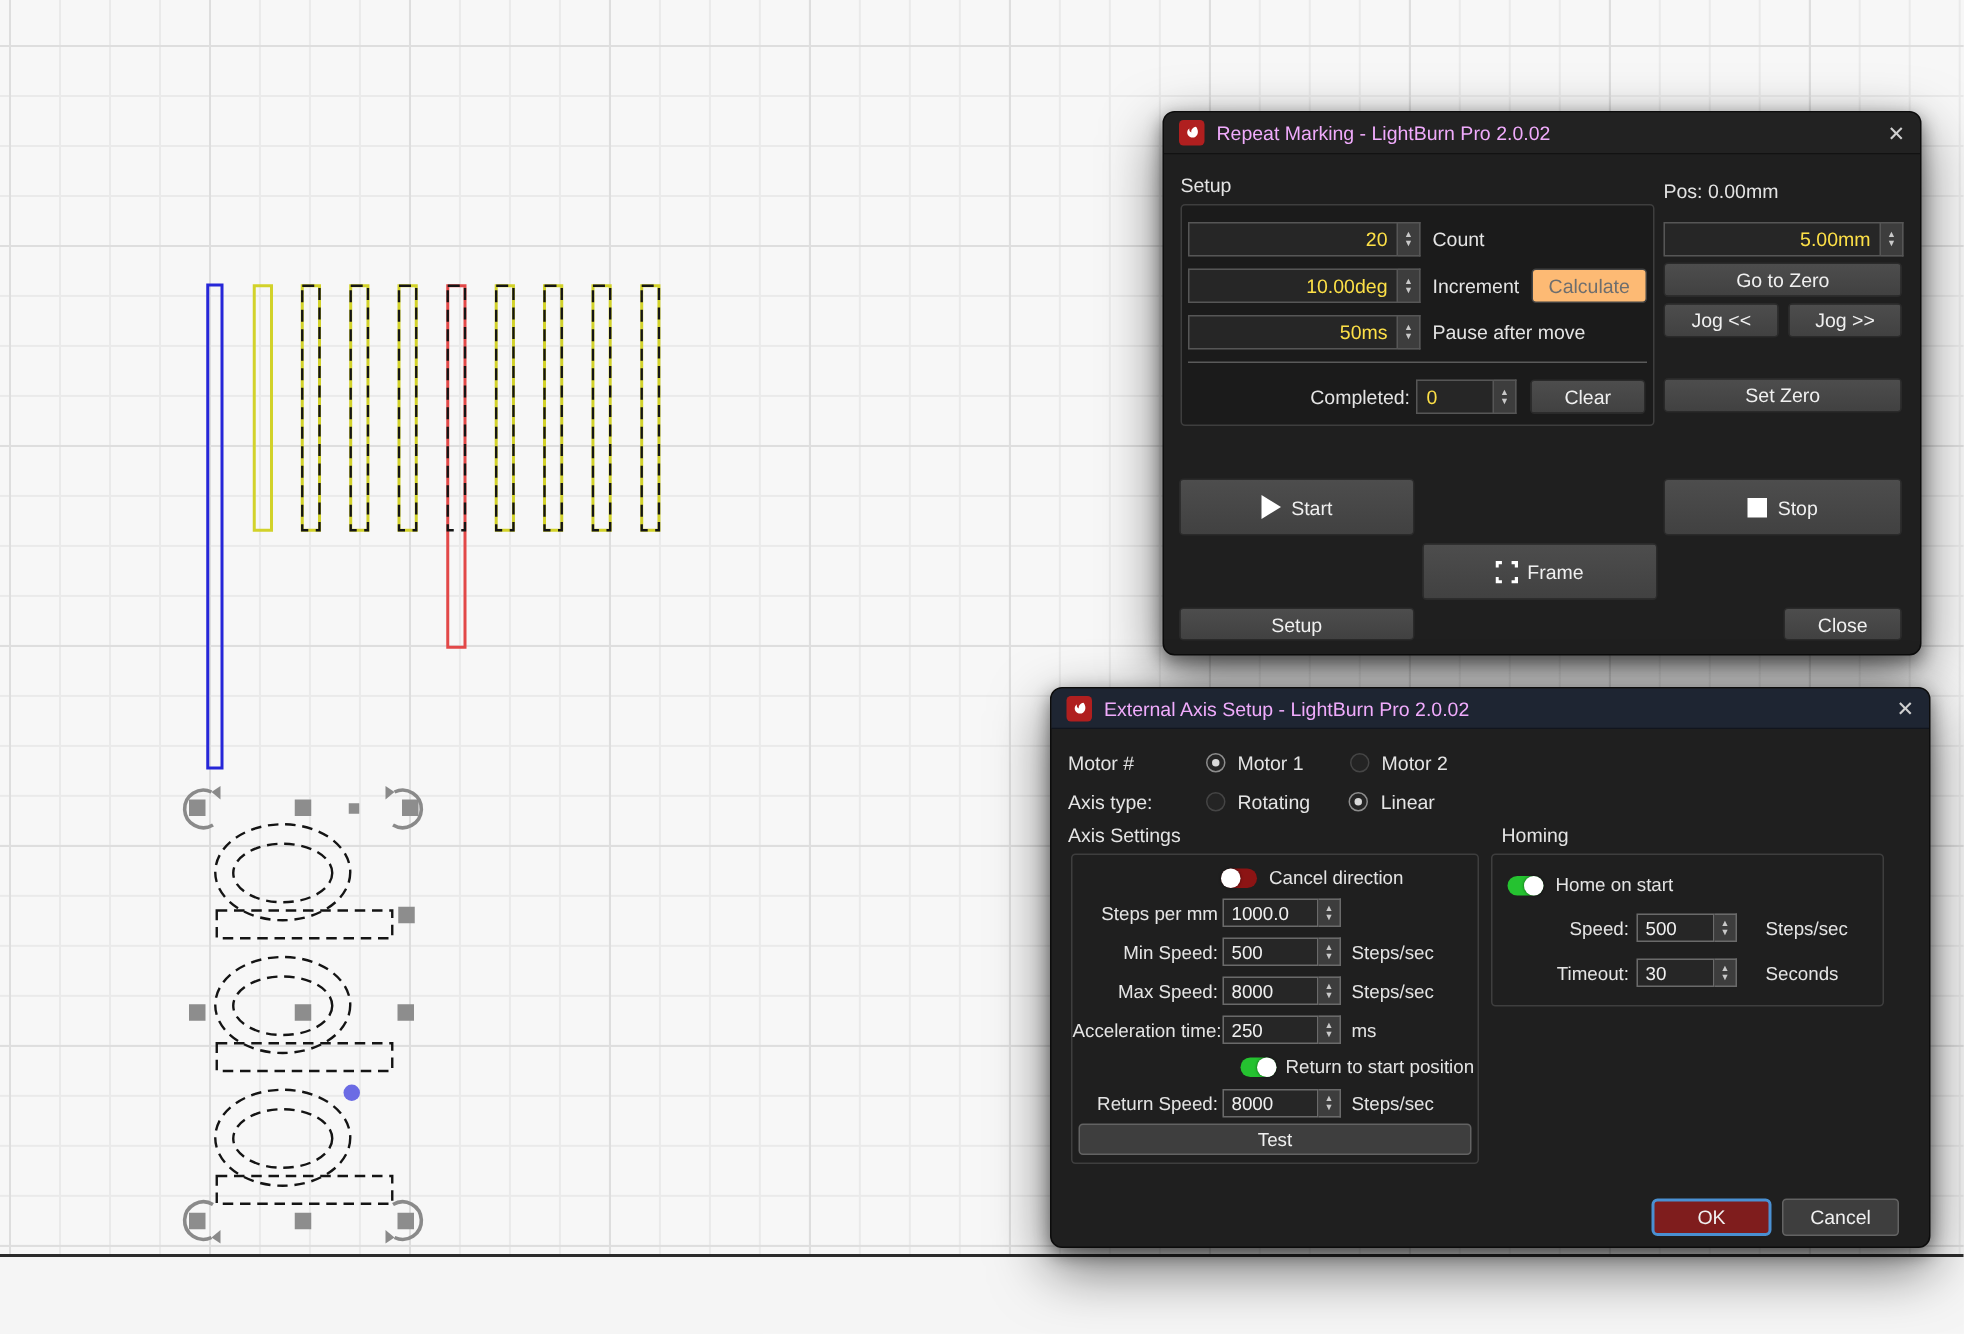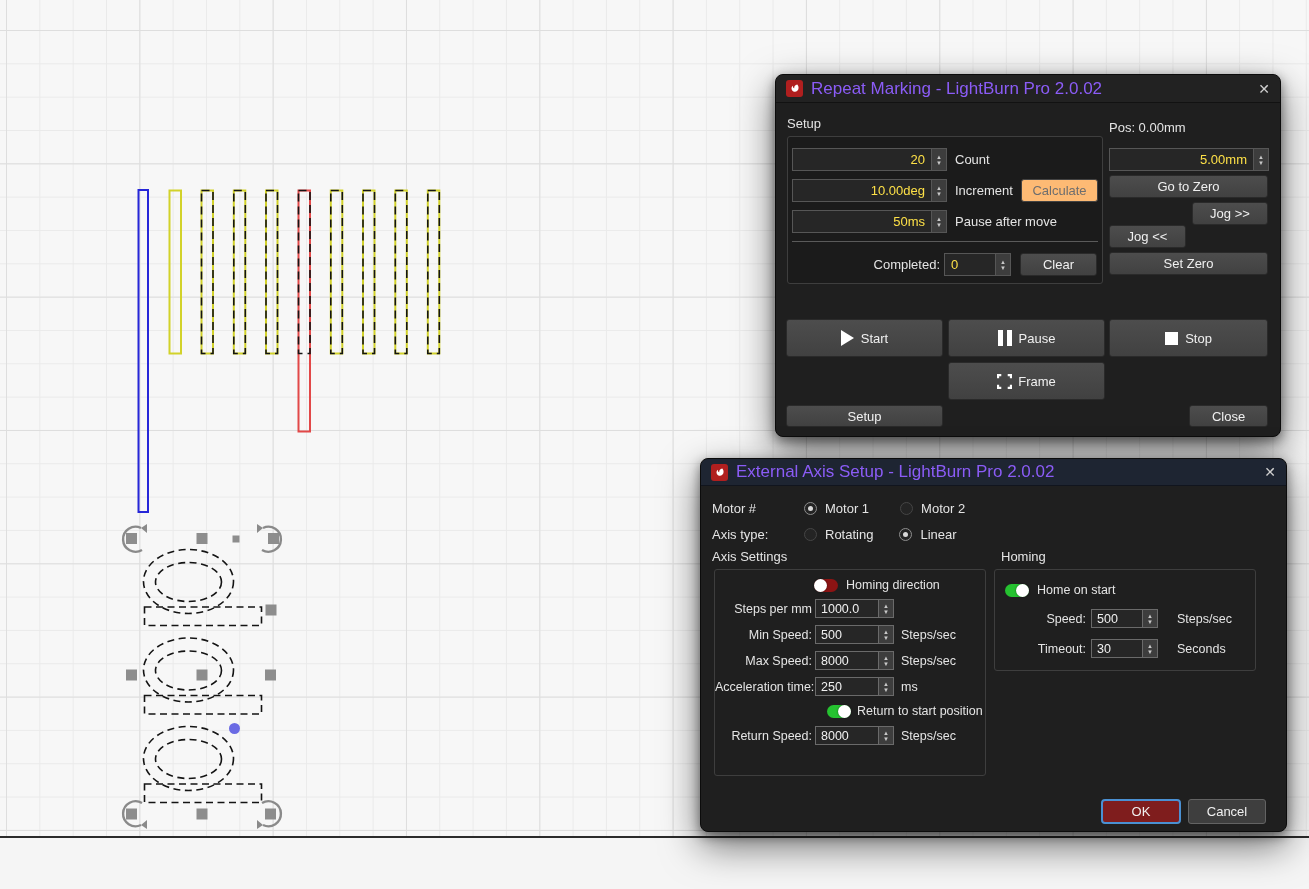--- a/index.html
+++ b/index.html
@@ -18,21 +18,21 @@
     background-position:6px 30px,6px 30px,6px 30px,6px 30px;
     border-bottom:2px solid #2b2b2b;}
   .below-canvas{position:absolute;left:0;top:838px;width:1309px;height:51px;background:#f5f5f5;}
   .shapes{position:absolute;left:0;top:0;}
 
   
   .dialog{position:absolute;background:#1f1f1f;border:1px solid #0c0c0c;border-radius:8px;
     box-shadow:0 14px 38px rgba(0,0,0,.55),0 4px 12px rgba(0,0,0,.45);
     color:#e4e4e4;font-size:13px;box-sizing:border-box;}
   .titlebar{display:flex;align-items:center;gap:8px;padding:0 10px;border-radius:7px 7px 0 0;box-sizing:border-box;}
-  .title-text{color:#8b5cf6;font-size:17px;white-space:nowrap;}
+  .title-text{color:#f0abfc;font-size:13px;white-space:nowrap;}
   .close-x{margin-left:auto;color:#d0d0d0;font-size:14px;line-height:1;cursor:default;}
   .lb-icon{width:17px;height:17px;border-radius:3px;background:#b01f1f;flex:none;display:flex;align-items:center;justify-content:center;}
 
   .abs{position:absolute;box-sizing:border-box;}
   .groupbox{position:absolute;border:1px solid #3e3e3e;border-radius:3px;box-sizing:border-box;}
   .glabel{position:absolute;font-size:13px;color:#e4e4e4;white-space:nowrap;}
 
   .row{position:absolute;display:flex;align-items:center;}
   .field{background:#262626;border:1px solid #565656;height:23px;display:flex;align-items:center;box-sizing:border-box;}
   .field .val{flex:1;text-align:right;padding:0 6px;font-size:13px;color:#fde047;white-space:nowrap;}
@@ -207,34 +207,27 @@
     <div class="row" style="left:333px;top:73px;">
       <div class="field" style="width:145px;">
           <span class="val">5.00mm</span>
         </div>
       <div class="spin">
           <span>▲</span>
           <span>▼</span>
         </div>
     </div>
     <div class="btn abs" style="left:333px;top:100px;width:159px;height:23px;">Go to Zero</div>
-    <div class="btn abs" style="left:333px;top:127px;width:77px;height:23px;margin-top:23px;">Jog &lt;&lt;</div>
+    <div class="btn abs" style="left:333px;top:127px;width:77px;height:23px;">Jog &lt;&lt;</div>
     <div class="btn abs" style="left:416px;top:127px;width:76px;height:23px;">Jog &gt;&gt;</div>
     <div class="btn abs" style="left:333px;top:177px;width:159px;height:23px;">Set Zero</div>
 
     <div class="btn abs" style="left:10px;top:244px;width:157px;height:38px;">
       <span class="play-icon"></span>
       <span>Start</span>
-    </div>
-    <div class="btn abs" style="left:172px;top:244px;width:157px;height:38px;">
-      <span class="pause-icon">
-          <i></i>
-          <i></i>
-        </span>
-      <span>Pause</span>
     </div>
     <div class="btn abs" style="left:333px;top:244px;width:159px;height:38px;">
       <span class="stop-icon"></span>
       <span>Stop</span>
     </div>
     <div class="btn abs" style="left:172px;top:287px;width:157px;height:38px;">
       <span class="frame-icon">
         <svg width="15" height="15" viewBox="0 0 14 14" fill="none" stroke="#fff" stroke-width="2">
             <path d="M1 4 V1 H4"></path>
             <path d="M10 1 H13 V4"></path>
@@ -275,21 +268,21 @@
     </div>
 
     <div class="glabel" style="left:11px;top:90px;">Axis Settings</div>
     <div class="glabel" style="left:300px;top:90px;">Homing</div>
 
     <div class="groupbox" style="left:13px;top:110px;width:272px;height:207px;">
       <div class="row" style="left:99px;top:8px;height:14px;">
         <div class="toggle">
             <div class="knob"></div>
           </div>
-        <span class="opt-label" style="font-size:12.5px;">Homing direction</span>
+        <span class="opt-label" style="font-size:12.5px;">Cancel direction</span>
       </div>
       <div class="row2" style="left:0;top:29px;">
         <div class="l2" style="width:97px;">Steps per mm</div>
         <div class="field2" style="width:64px;margin-left:3px;">
             <span class="val">1000.0</span>
           </div>
         <div class="spin2">
             <span>▲</span>
             <span>▼</span>
           </div>
@@ -338,20 +331,21 @@
         <div class="l2" style="width:97px;">Return Speed:</div>
         <div class="field2" style="width:64px;margin-left:3px;">
             <span class="val">8000</span>
           </div>
         <div class="spin2">
             <span>▲</span>
             <span>▼</span>
           </div>
         <div class="u2">Steps/sec</div>
       </div>
+      <div class="btn flat abs" style="left:4px;top:179px;width:262px;height:21px;font-size:12.5px;">Test</div>
     </div>
 
     <div class="groupbox" style="left:293px;top:110px;width:262px;height:102px;">
       <div class="row" style="left:10px;top:13px;height:14px;">
         <div class="toggle on">
             <div class="knob"></div>
           </div>
         <span class="opt-label" style="font-size:12.5px;">Home on start</span>
       </div>
       <div class="row2" style="left:0;top:39px;">

